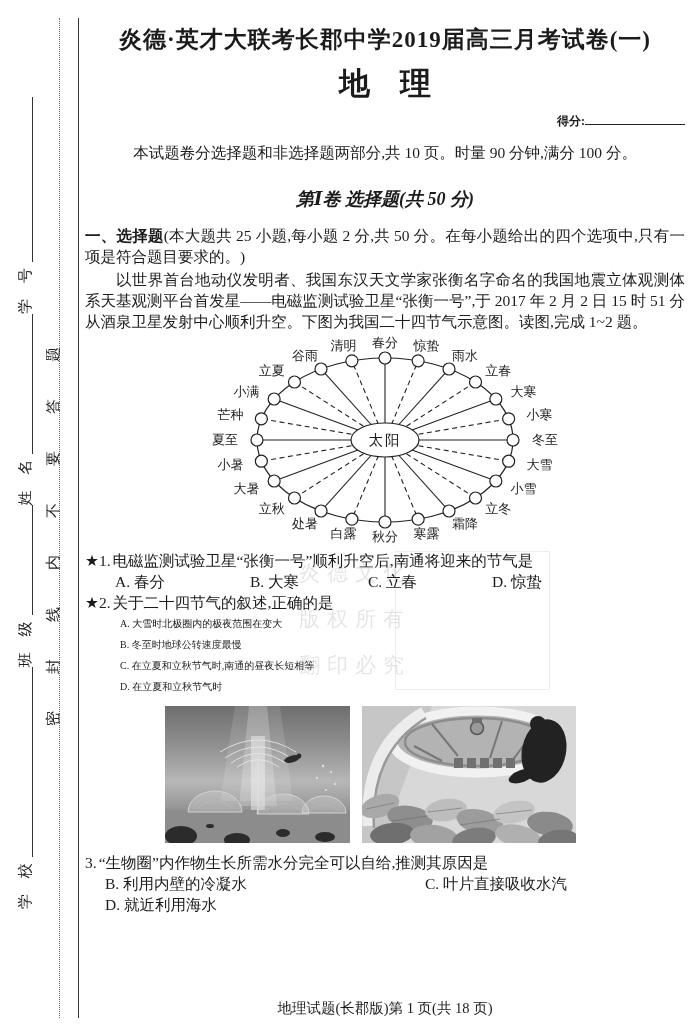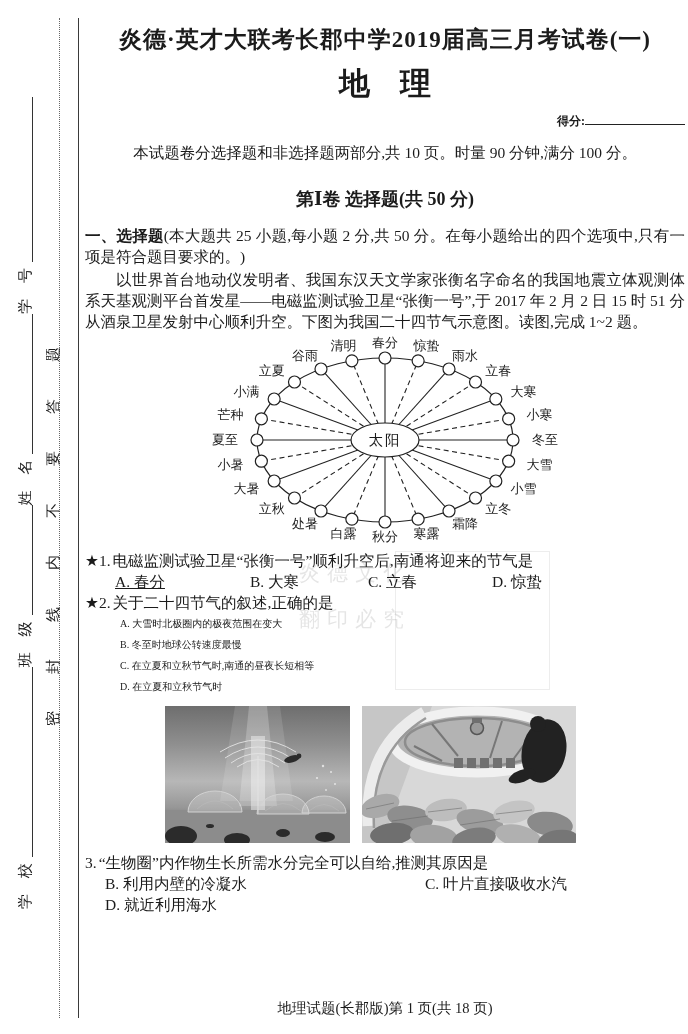--- a/index.html
+++ b/index.html
@@ -17,30 +17,30 @@
   .v-strip .blank{display:inline-block;border-bottom:1px solid #333;height:15px;}
   .v-strip .fld{letter-spacing:6px;}
   .seal-chars{display:flex;gap:37px;padding-left:308px;}
   
   .content{position:absolute;left:85px;top:0;width:600px;}
   .exam-title{font-size:23px;font-weight:bold;text-align:center;margin:24px 0 0;letter-spacing:1px;line-height:32px;}
   .subject{font-size:31px;font-weight:bold;text-align:center;margin:8px 0 0;letter-spacing:30px;padding-left:30px;line-height:40px;}
   .score-row{text-align:right;font-weight:bold;font-size:12px;margin-top:6px;line-height:20px;}
   .score-blank{display:inline-block;width:100px;height:14px;border-bottom:1px solid #222;}
   .exam-info{font-size:15.5px;text-align:center;margin:12px 0 0;line-height:20px;}
-  .sec-title{font-size:18px;font-weight:bold;text-align:center;margin:24px 0 0;line-height:24px;}
+  .sec-title{font-size:18px;font-weight:bold;text-align:center;margin:24px 0 0;line-height:24px;font-style:italic;}
   .directions{font-size:15.5px;line-height:21px;margin:14px 0 0;text-align:justify;}
   .directions b{font-weight:bold;}
   .passage{font-size:15.5px;line-height:21px;margin:2px 0 0;text-indent:2em;text-align:justify;}
   .diagram-wrap{width:400px;margin:2px auto 0;}
   .diagram-wrap svg text{font-family:"Liberation Serif","DejaVu Serif",serif;fill:#1b1b1b;}
   .q{font-size:15.5px;line-height:21px;margin:0;}
   .q .mk{margin-right:2px;}
   .opts-row{display:flex;padding-left:30px;font-size:15.5px;line-height:21px;}
-  .opts-row span:nth-child(1){width:135px;text-decoration:underline;}
+  .opts-row span:nth-child(1){width:135px;}
   .opts-row span:nth-child(2){width:118px;}
   .opts-row span:nth-child(3){width:124px;}
   .opt-lines{padding-left:35px;font-size:10px;line-height:21px;}
   .opts-grid{display:grid;grid-template-columns:320px auto;padding-left:20px;font-size:15.5px;line-height:21px;}
   .photos{display:flex;gap:12px;padding-left:80px;margin-top:9px;}
   .photo{display:block;}
   .q3{margin-top:9px;}
   .footer{position:absolute;left:85px;bottom:16px;width:600px;text-align:center;font-size:14.5px;}
   
   .wm{position:absolute;left:248px;top:550px;width:214px;text-align:center;font-size:21px;font-weight:normal;
@@ -76,20 +76,21 @@
       <span>不</span>
       <span>要</span>
       <span>答</span>
       <span>题</span>
     </span>
   </div>
 
   <div class="wm-box"></div>
   <div class="wm">
     <div>炎德文化</div>
+    <div>版权所有</div>
     <div>翻印必究</div>
   </div>
 
   <div class="content">
 
     <div class="exam-title">炎德·英才大联考长郡中学2019届高三月考试卷(一)</div>
     <div class="subject">地理</div>
 
     <div class="score-row">
       <span>得分:</span><span class="score-blank"></span>

